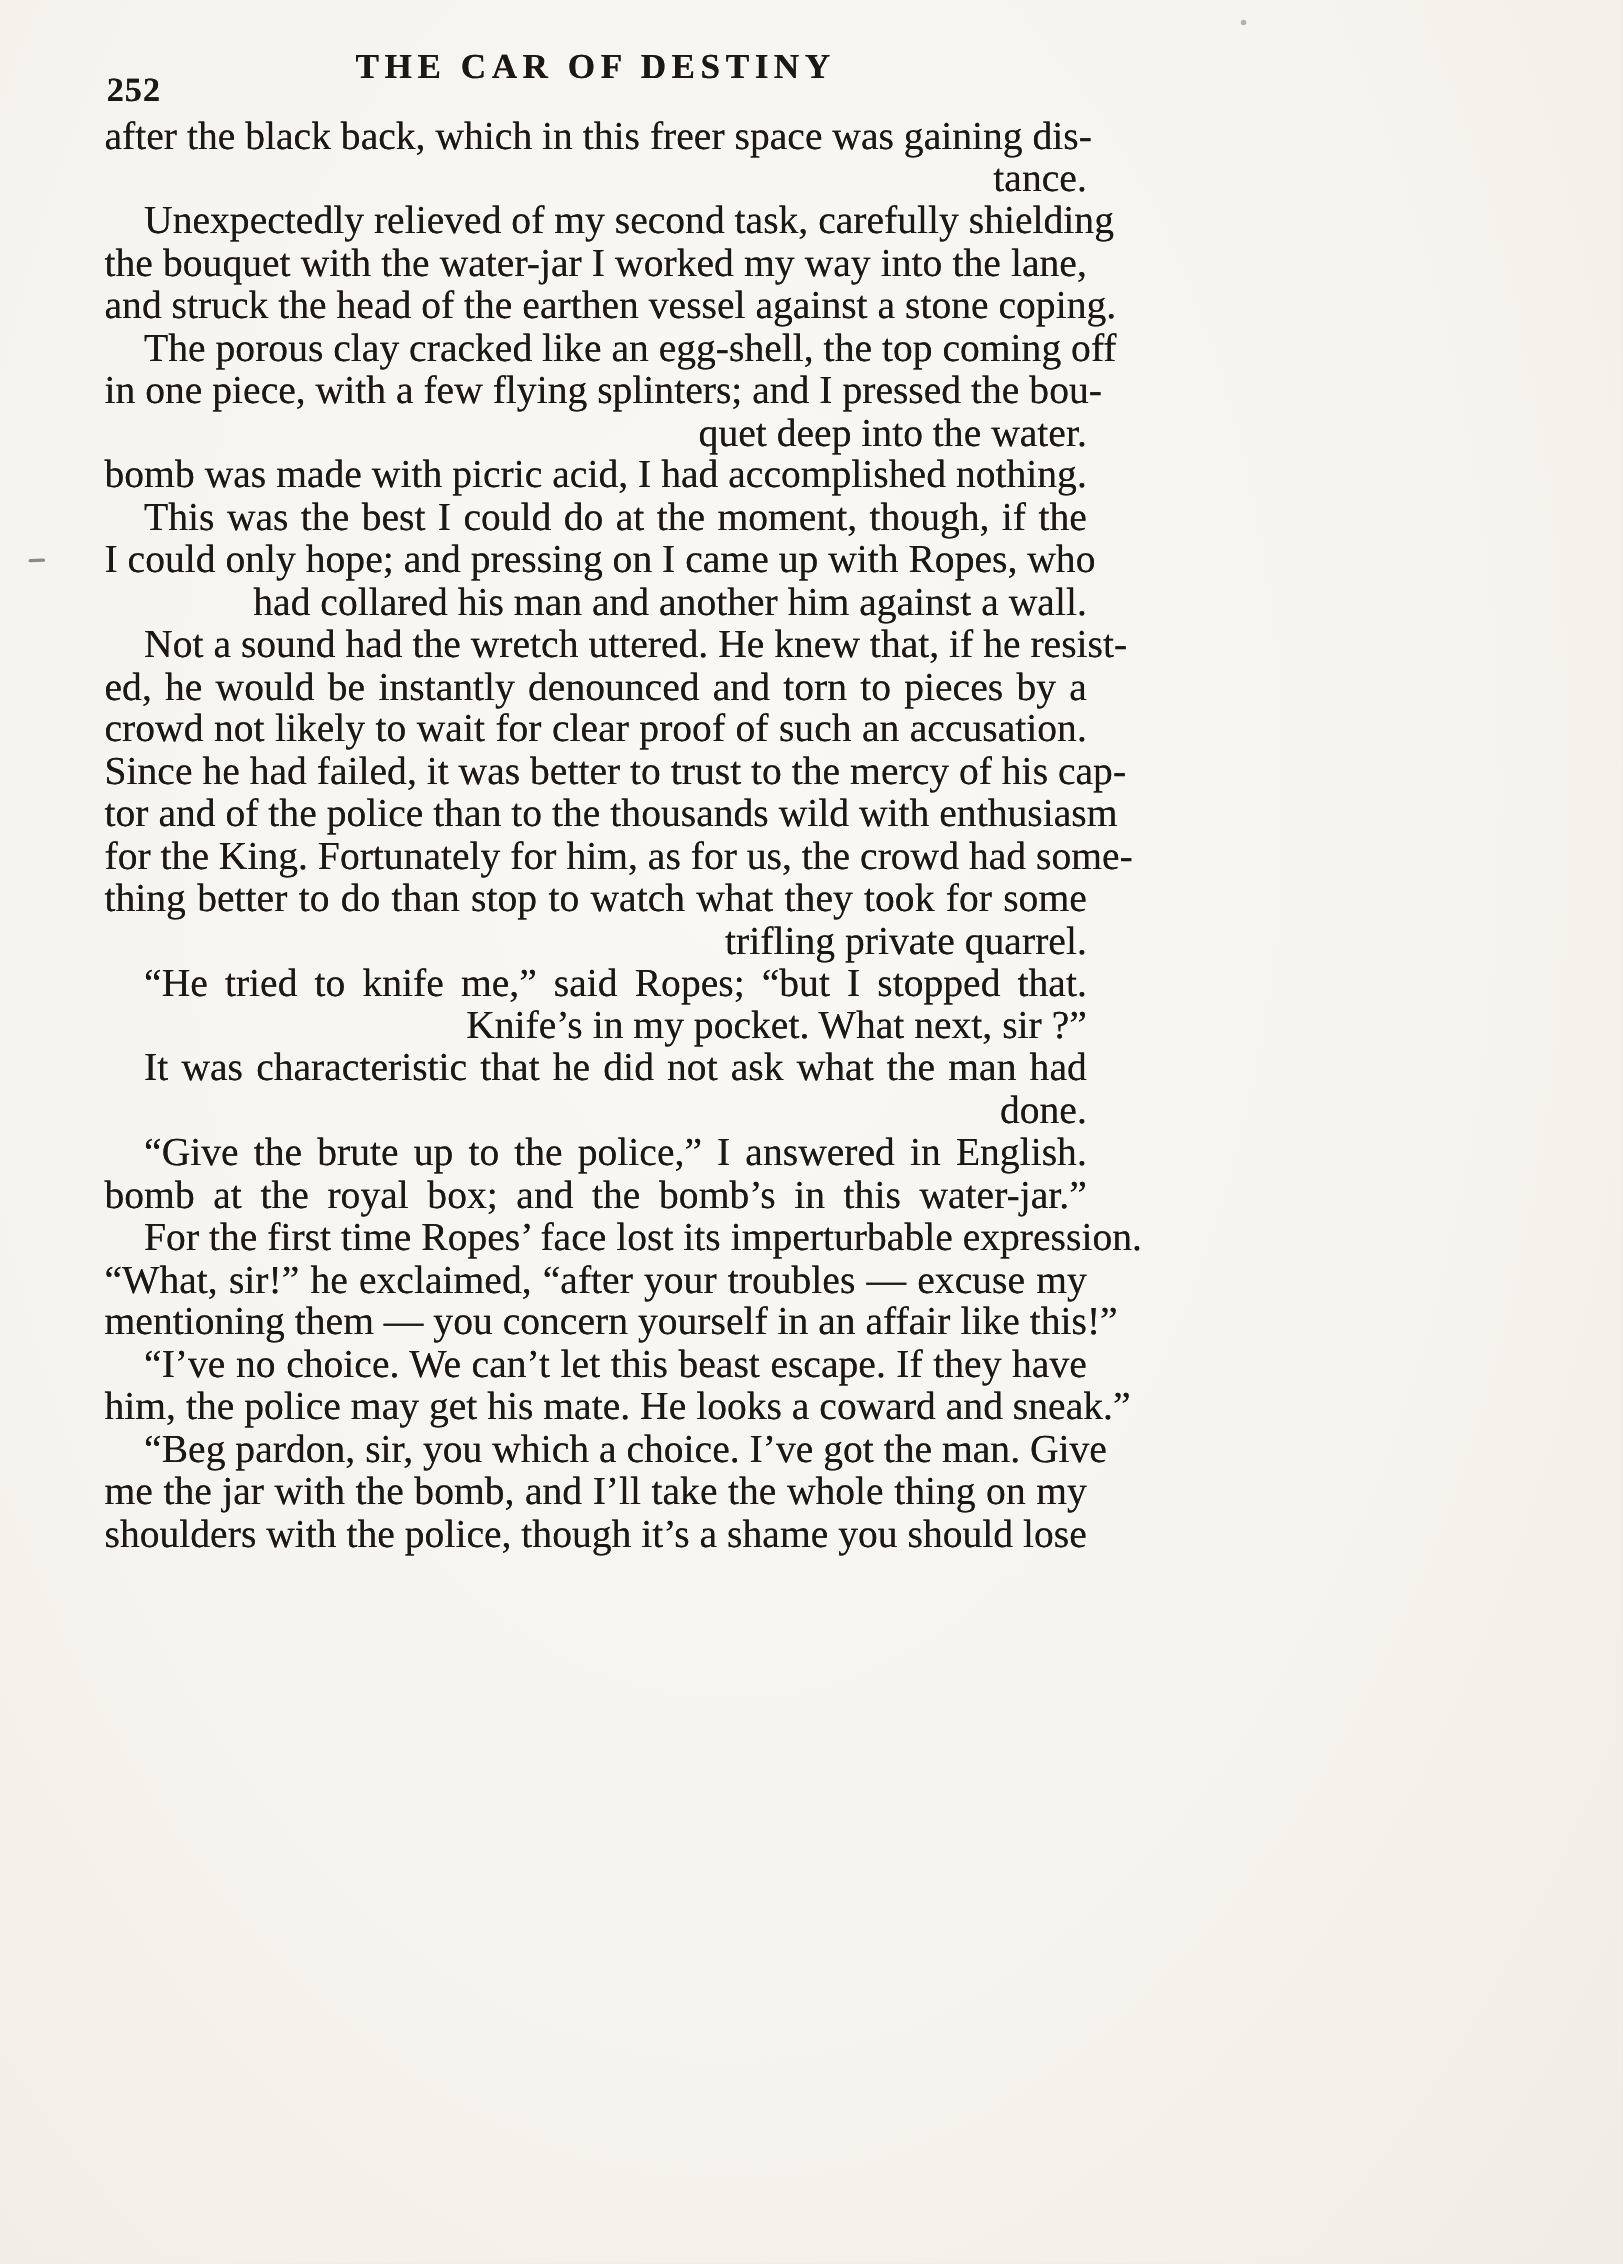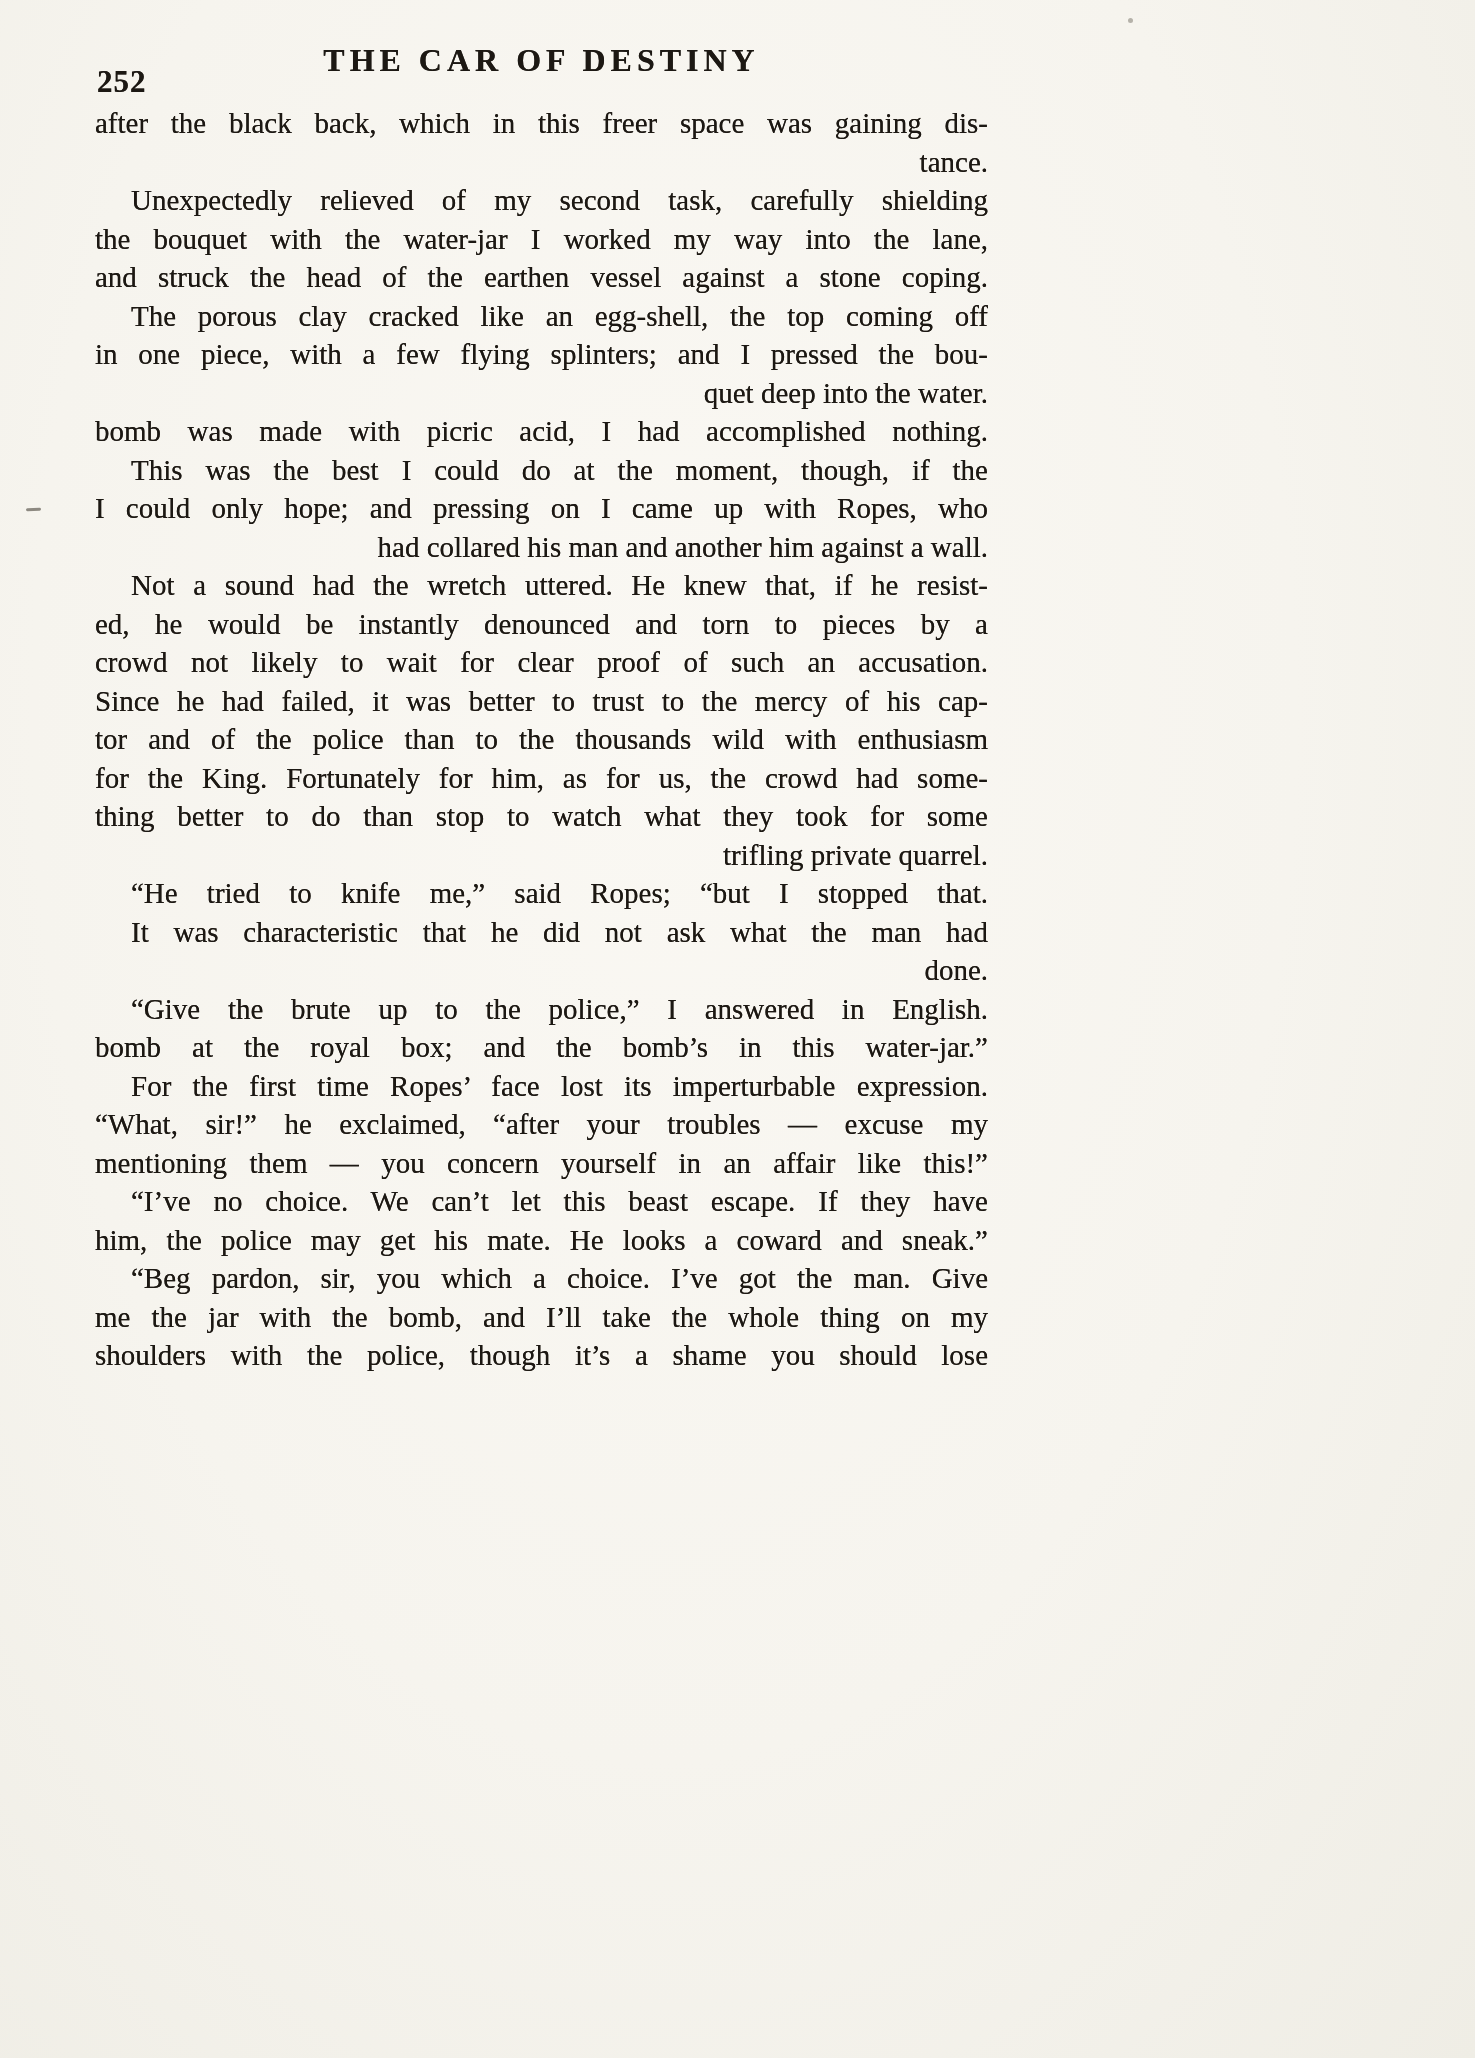--- a/index.html
+++ b/index.html
@@ -41,21 +41,21 @@
   .header-title {
     text-align: center;
     font-size: 32px;
     font-weight: 700;
     letter-spacing: 5px;
     padding-top: 2px;
     text-shadow: 0 0 0.4px rgba(20,15,10,0.8);
   }
 
   .body-text {
-    font-size: 29px;
+    font-size: 36px;
     text-shadow: 0 0 0.45px rgba(25,18,10,0.85);
   }
 
   .ln {
     height: 38.5px;
     line-height: 38.5px;
     white-space: nowrap;
     overflow: visible;
   }
   .j {
@@ -140,20 +140,21 @@
         <div class="ln j">crowd not likely to wait for clear proof of such an accusation.</div>
         <div class="ln j">Since he had failed, it was better to trust to the mercy of his cap-</div>
         <div class="ln j">tor and of the police than to the thousands wild with enthusiasm</div>
         <div class="ln j">for the King. Fortunately for him, as for us, the crowd had some-</div>
         <div class="ln j">thing better to do than stop to watch what they took for some</div>
         <div class="ln fin">trifling private quarrel.</div>
       </div>
 
       <div class="para">
         <div class="ln j ind">“He tried to knife me,” said Ropes; “but I stopped that.</div>
+        <div class="ln fin">Knife’s in my pocket. What next, sir ?”</div>
       </div>
 
       <div class="para">
         <div class="ln j ind">It was characteristic that he did not ask what the man had</div>
         <div class="ln fin">done.</div>
       </div>
 
       <div class="para">
         <div class="ln j ind">“Give the brute up to the police,” I answered in English.</div>
         <div class="ln j">bomb at the royal box; and the bomb’s in this water-jar.”</div>

